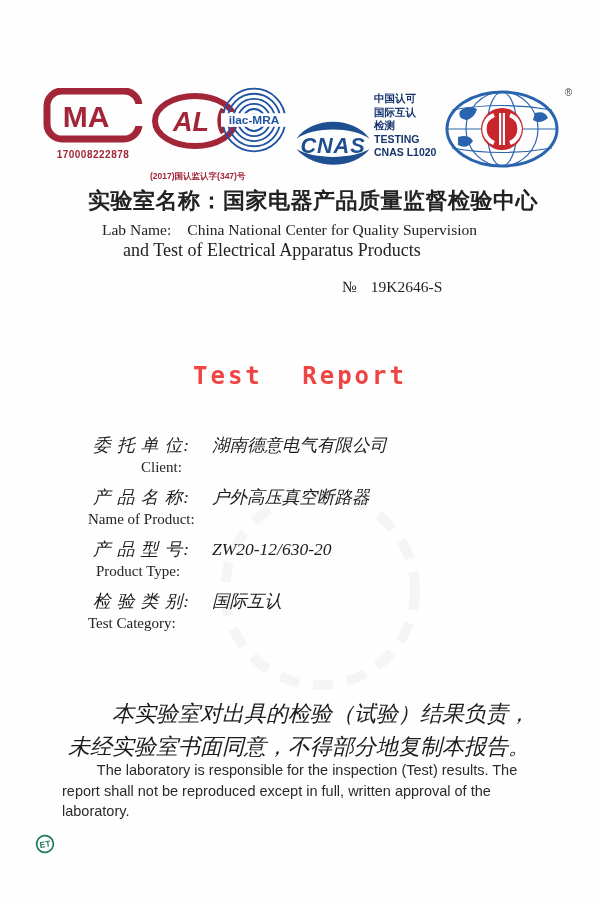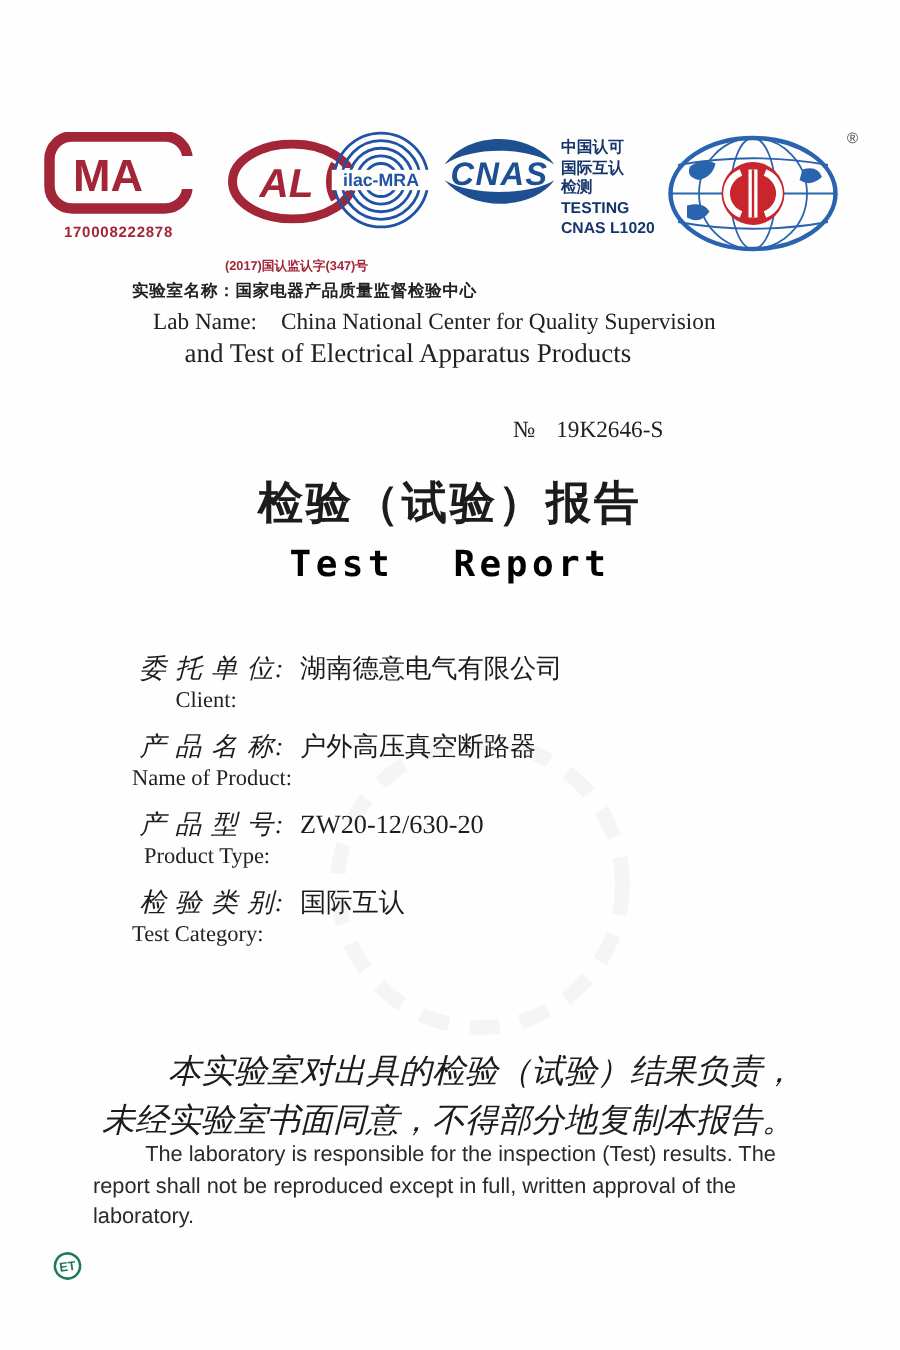--- a/index.html
+++ b/index.html
@@ -8,52 +8,52 @@
   .page {
     position: relative;
     width: 600px; height: 900px;
     margin: 0 auto;
     background: #fefefe;
     overflow: hidden;
     color: #1f1f1f;
   }
   
   .logo-block { position: absolute; text-align: center; }
-  .cma { left: 28px; top: 88px; width: 102px; }
+  .cma { left: 42px; top: 88px; width: 102px; }
   .cma-number { font-family: "Liberation Sans", sans-serif; font-weight: bold; font-size: 10px; color: #a32638; letter-spacing: 0.5px; margin-top: 1px; white-space: nowrap; }
   .cal { left: 150px; top: 93px; width: 90px; }
   .cal-caption { font-family: "Liberation Sans", sans-serif; font-weight: bold; font-size: 8.5px; color: #a32638; margin-top: 18px; white-space: nowrap; }
   .ilac { left: 221px; top: 87px; width: 66px; }
-  .cnas { left: 291px; top: 87px; width: 84px; }
+  .cnas { left: 291px; top: 116px; width: 84px; }
   .accred { left: 374px; top: 92px; width: 72px; text-align: left; }
   .accred div { font-family: "Liberation Sans", sans-serif; font-weight: bold; font-size: 10.5px; line-height: 13.5px; color: #17356d; white-space: nowrap; }
   .globe-wrap { left: 436px; top: 89px; width: 138px; }
   .reg-mark { position: absolute; right: 2px; top: -2px; font-family: "Liberation Sans", sans-serif; font-size: 10px; color: #444; }
   
   .lab { position: absolute; left: 88px; top: 186px; width: 440px; }
-  .lab-zh { font-family: Liberation Mono, monospace; font-weight: 600; font-size: 11px; letter-spacing: 0.5px; color: #222; white-space: nowrap; }
+  .lab-zh { font-family: Liberation Mono, monospace; font-weight: 600; font-size: 22px; letter-spacing: 0.5px; color: #222; white-space: nowrap; }
   .lab-en1 { margin-top: 5px; margin-left: 14px; font-size: 15.5px; color: #222; white-space: nowrap; }
   .lab-en1 .gap { display: inline-block; width: 16px; }
   .lab-en2 { margin-top: 1px; margin-left: 35px; font-size: 18px; color: #222; white-space: nowrap; }
   
   .report-no { position: absolute; left: 342px; top: 278px; font-size: 15.5px; color: #222; }
   .report-no .no-label { margin-right: 14px; }
   
   .title-zh { position: absolute; left: 0; top: 315px; width: 100%; text-align: center;
     font-family: "DejaVu Sans", sans-serif; font-weight: 700; font-size: 30px; letter-spacing: 2px; color: #1c1c1c; }
   .title-en { position: absolute; left: 0; top: 362px; width: 100%; text-align: center;
-    font-family: "DejaVu Sans Mono", monospace; font-weight: 600; font-size: 24px; letter-spacing: 3px; word-spacing: 22px; color: #000000; }
+    font-family: "DejaVu Sans Mono", monospace; font-weight: 600; font-size: 24px; letter-spacing: 3px; word-spacing: 22px; color: #ef4444; }
   
   .fields { position: absolute; left: 93px; top: 433px; width: 430px; }
   .field-row { margin-bottom: 9px; }
   .zh-line { font-size: 17.5px; color: #1c1c1c; white-space: nowrap; }
   .zh-label { font-style: italic; letter-spacing: 1px; }
-  .field-value { margin-left: 10px; }
+  .field-value { font-style: italic; margin-left: 22px; }
   .en-label { font-size: 15px; color: #222; margin-top: 2px; margin-left: -5px; }
-  .field-row:nth-child(1) .en-label { margin-left: 24px; }
+  .field-row:nth-child(1) .en-label { margin-left: 48px; }
   .field-row:nth-child(3) .en-label { margin-left: 3px; }
   
   .disc-zh { position: absolute; left: 68px; top: 697px; width: 478px;
     font-size: 22px; font-style: italic; line-height: 1.5; text-indent: 2em; color: #1c1c1c; }
   .disc-en { position: absolute; left: 62px; top: 760px; width: 482px;
     font-family: "Liberation Sans", sans-serif; font-size: 14.5px; line-height: 1.42; text-indent: 2.4em; color: #2a2a2a; }
   
   .stamp { position: absolute; left: 35px; top: 834px; width: 20px; height: 20px; transform: rotate(-8deg); }
   .watermark { position: absolute; left: 210px; top: 480px; opacity: 0.06; pointer-events: none; }
 </style>
@@ -147,21 +147,20 @@
     <div class="lab-en1">
       <span>Lab Name:</span><span class="gap"></span><span>China National Center for Quality Supervision</span>
     </div>
     <div class="lab-en2">and Test of Electrical Apparatus Products</div>
   </div>
 
   <div class="report-no">
     <span class="no-label">№</span><span>19K2646-S</span>
   </div>
 
-  <div class="title-zh">检验（试验）报告</div>
   <div class="title-en">Test Report</div>
 
   <div class="fields">
     <div class="field-row">
       <div class="zh-line"><span class="zh-label">委 托 单 位:</span><span class="field-value">湖南德意电气有限公司</span></div>
       <div class="en-label">Client:</div>
     </div>
     <div class="field-row">
       <div class="zh-line"><span class="zh-label">产 品 名 称:</span><span class="field-value">户外高压真空断路器</span></div>
       <div class="en-label">Name of Product:</div>

